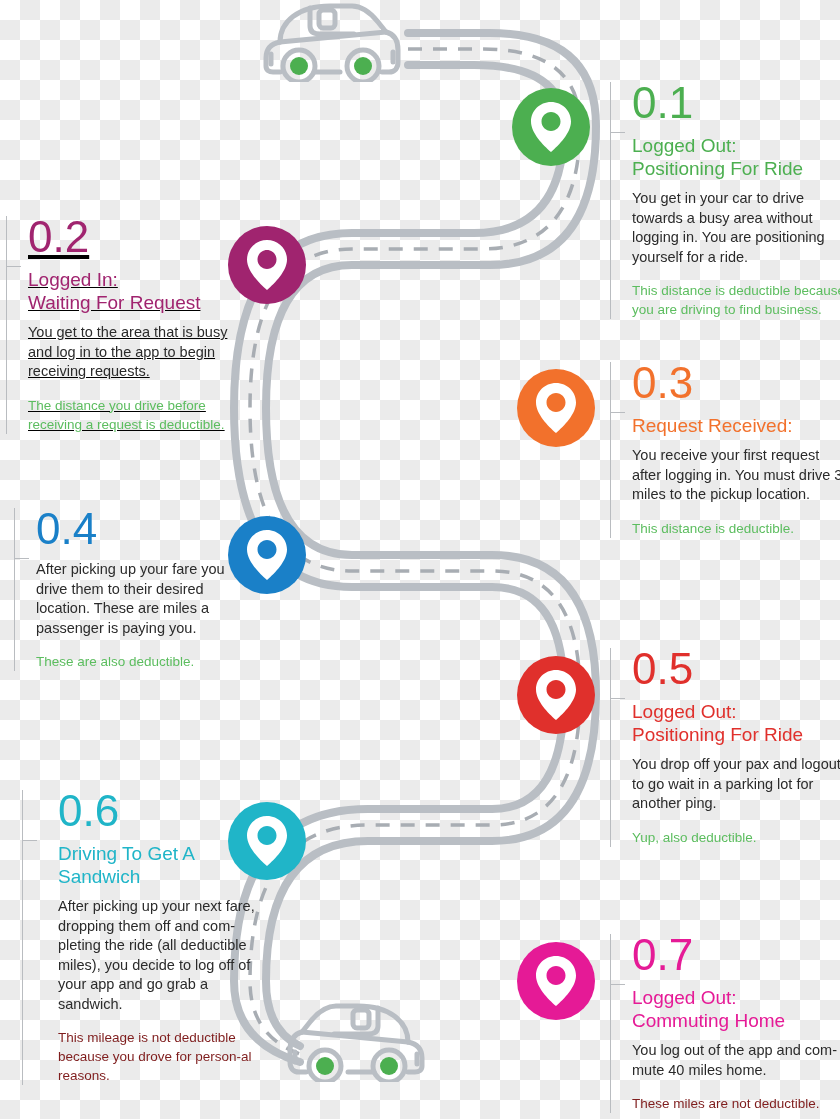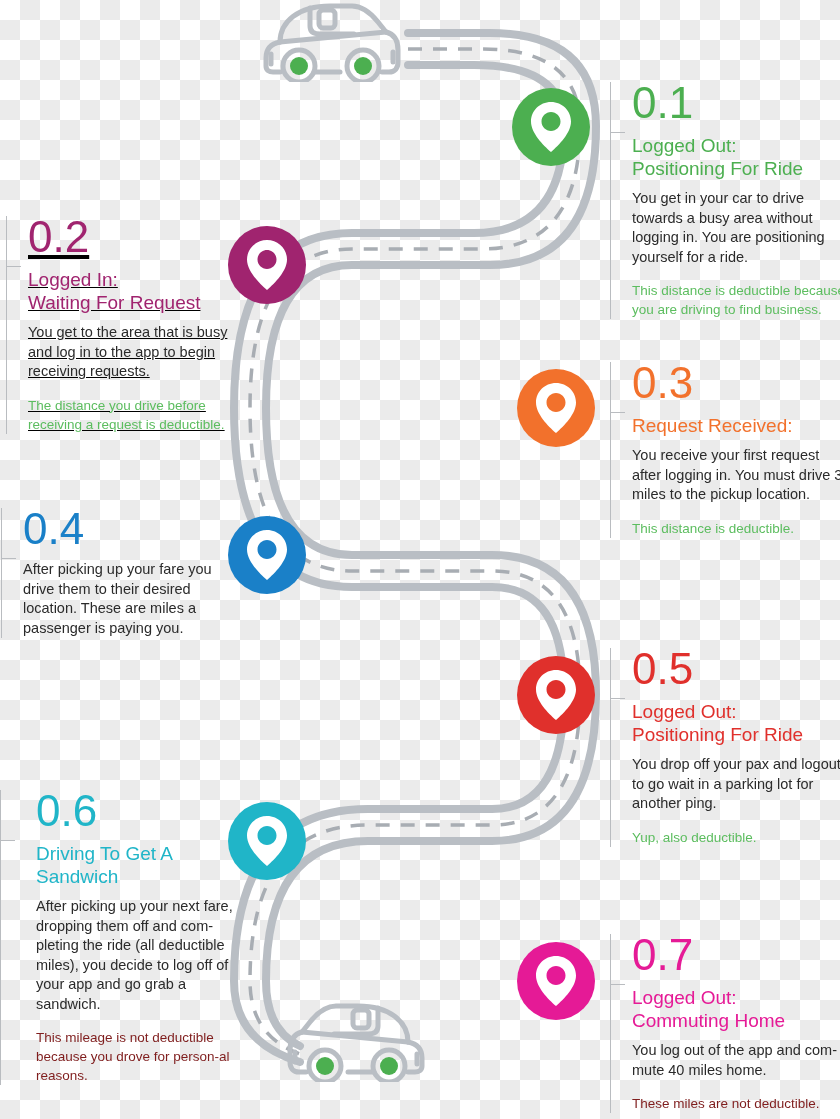--- a/index.html
+++ b/index.html
@@ -161,40 +161,41 @@
     <div class="rail"></div>
     <div class="tick" style="top:50px;"></div>
     <div class="num orange">0.3</div>
     <div class="title orange">
       <span>Request Received:</span><br>
     </div>
     <p class="body">You receive your first request after logging in. You must drive 3 miles to the pickup location.</p>
     <p class="note noteGreen">This distance is deductible.</p>
   </div>
 
-  <div class="block left" style="left:1px;top:508px;width:215px;">
+  <div class="block left" style="left:14px;top:508px;width:215px;">
     <div class="rail"></div>
     <div class="tick" style="top:50px;"></div>
     <div class="num blue">0.4</div>
     <p class="body">After picking up your fare you drive them to their desired location. These are miles a passenger is paying you.</p>
+    <p class="note noteGreen">These are also deductible.</p>
   </div>
 
   <div class="block right" style="left:610px;top:648px;width:215px;">
     <div class="rail"></div>
     <div class="tick" style="top:50px;"></div>
     <div class="num red">0.5</div>
     <div class="title red">
       <span>Logged Out:</span><br>
       <span>Positioning For Ride</span>
     </div>
     <p class="body">You drop off your pax and logout to go wait in a parking lot for another ping.</p>
     <p class="note noteGreen">Yup, also deductible.</p>
   </div>
 
-  <div class="block left" style="left:0;top:790px;width:210px;padding-left:36px;">
+  <div class="block left" style="left:22px;top:790px;width:210px;padding-left:36px;">
     <div class="rail"></div>
     <div class="tick" style="top:50px;"></div>
     <div class="num teal">0.6</div>
     <div class="title teal">
       <span>Driving To Get A</span><br>
       <span>Sandwich</span>
     </div>
     <p class="body">After picking up your next fare, dropping them off and com-pleting the ride (all deductible miles), you decide to log off of your app and go grab a sandwich.</p>
     <p class="note noteRed">This mileage is not deductible because you drove for person-al reasons.</p>
   </div>

